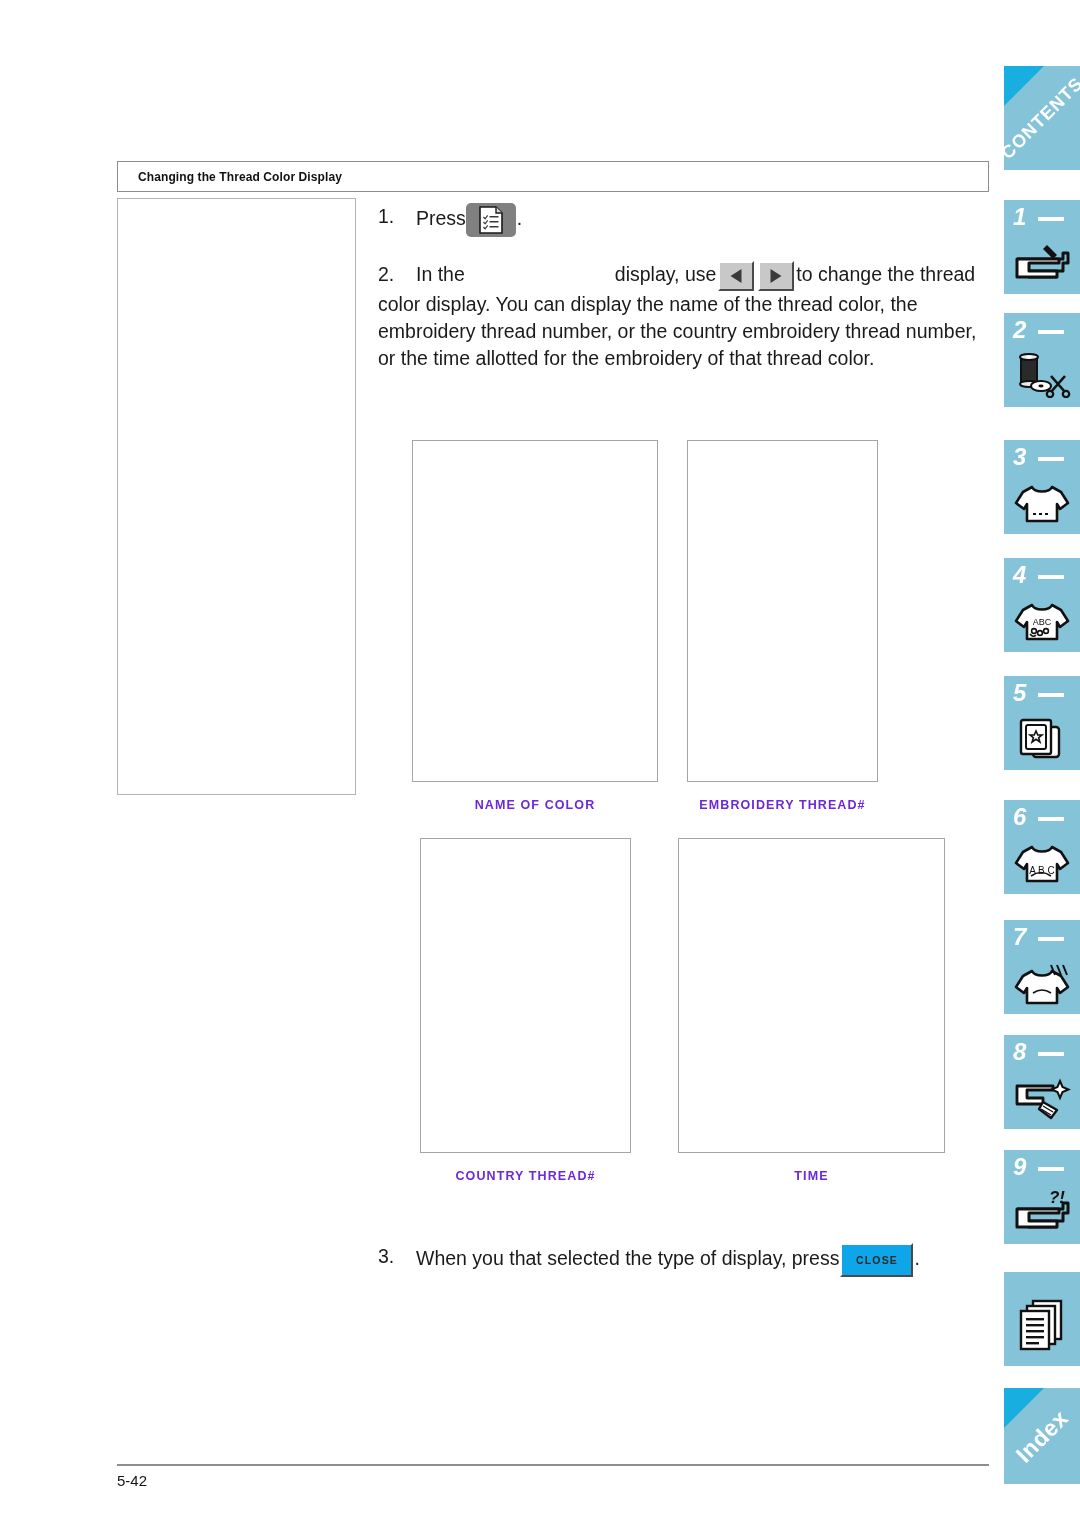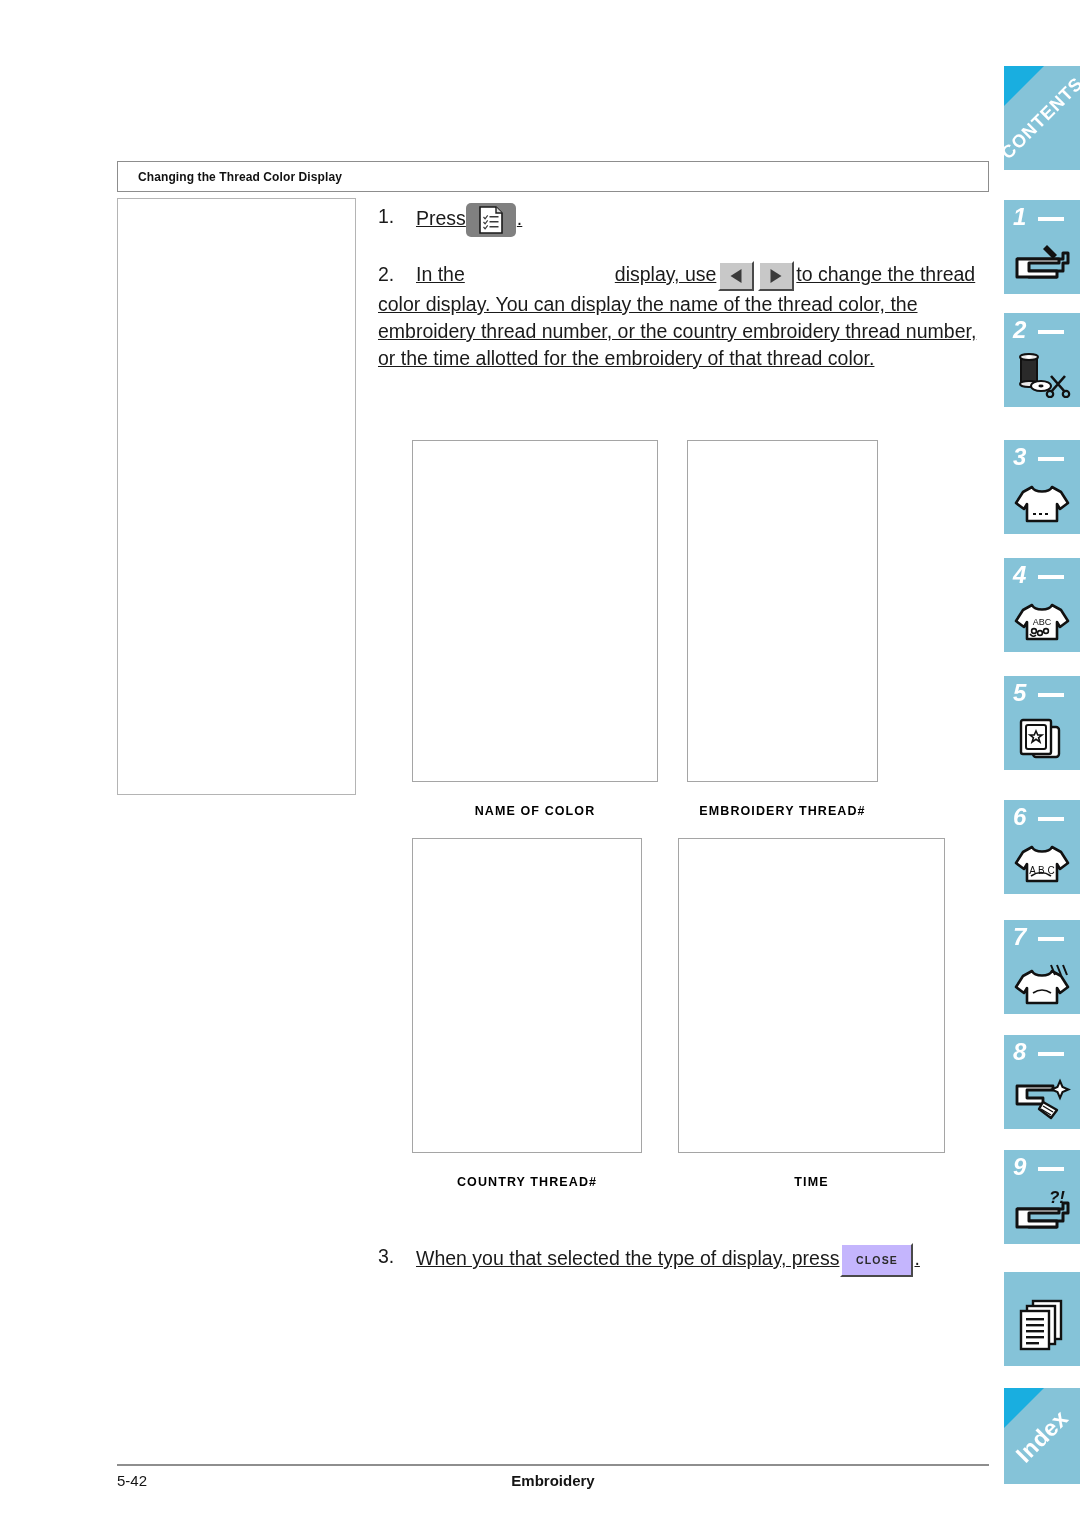--- a/index.html
+++ b/index.html
@@ -76,21 +76,20 @@
     left: 0;
     top: 0;
     width: 34px;
     text-align: left;
     font-size: 19.5px;
   }
   .step-body {
     margin-left: 38px;
     text-align: justify;
     text-justify: inter-word;
-    text-decoration: underline;
   }
   .step-body.nojust { text-align: left; }
 
   #step1 { height: 52px; }
   #step1 .step-body { white-space: nowrap; }
 
   #step2 { margin-top: 6px; }
   #step3 { margin-top: 0; }
 
   
@@ -134,21 +133,21 @@
     border-bottom: 7px solid transparent;
   }
   .btn-arrow.left .tri  { border-right: 11px solid #3a3a3a; }
   .btn-arrow.right .tri { border-left: 11px solid #3a3a3a; }
 
   .btn-close {
     display: inline-block;
     vertical-align: middle;
     width: 73px;
     height: 34px;
-    background: #c4b5fd;
+    background: #0ea5e9;
     border-top: 2px solid #ffffff;
     border-left: 2px solid #ffffff;
     border-right: 2px solid #4a4a4a;
     border-bottom: 2px solid #4a4a4a;
     position: relative;
     margin: 0 1px;
     font-size: 10.5px;
     font-weight: bold;
     letter-spacing: 1.2px;
     text-align: center;
@@ -170,31 +169,31 @@
     top: 440px;
     width: 512px;
   }
   .fig-cell { position: absolute; }
   .fig-box {
     border: 1px solid #a5a5a5;
     background: #ffffff;
     width: 100%;
   }
   .fig-caption {
-    margin-top: 22px;
+    margin-top: 16px;
     font-size: 12.5px;
     font-weight: bold;
     letter-spacing: 1.1px;
-    color: #000000;
+    color: #6d28d9;
     text-align: center;
     white-space: nowrap;
   }
   .fig-cell.c0 { left: 0;    top: 0;   width: 246px; }
   .fig-cell.c1 { left: 266px; top: 0;  width: 200px; padding-left: 9px; }
-  .fig-cell.c2 { left: 0;    top: 398px; width: 230px; }
+  .fig-cell.c2 { left: 8px;    top: 398px; width: 211px; }
   .fig-cell.c3 { left: 266px; top: 398px; width: 267px; }
   .fig-cell.c0 .fig-box, .fig-cell.c1 .fig-box { height: 342px; }
   .fig-cell.c2 .fig-box, .fig-cell.c3 .fig-box { height: 315px; }
 
   
   .footer-rule {
     position: absolute;
     left: 117px;
     top: 1464px;
     width: 872px;
@@ -351,21 +350,20 @@
     <div class="step" id="step3">
       <span class="step-num">3.</span>
       <span class="step-body nojust" style="white-space:nowrap;">
         <span>When you that selected the type of display, press</span><span class="btn-close">CLOSE</span><span>.</span>
       </span>
     </div>
   </div>
 
   <div class="footer-rule"></div>
   <div class="footer-page">5-42</div>
-  <div class="footer-title">Embroidery</div>
 
 </div>
 
 <div id="tabstrip">
 
   <div class="tab fold contents" style="top:66px; height:104px;">
     <div class="corner"></div>
     <div class="fold-label">
         <span>CONTENTS</span>
       </div>

